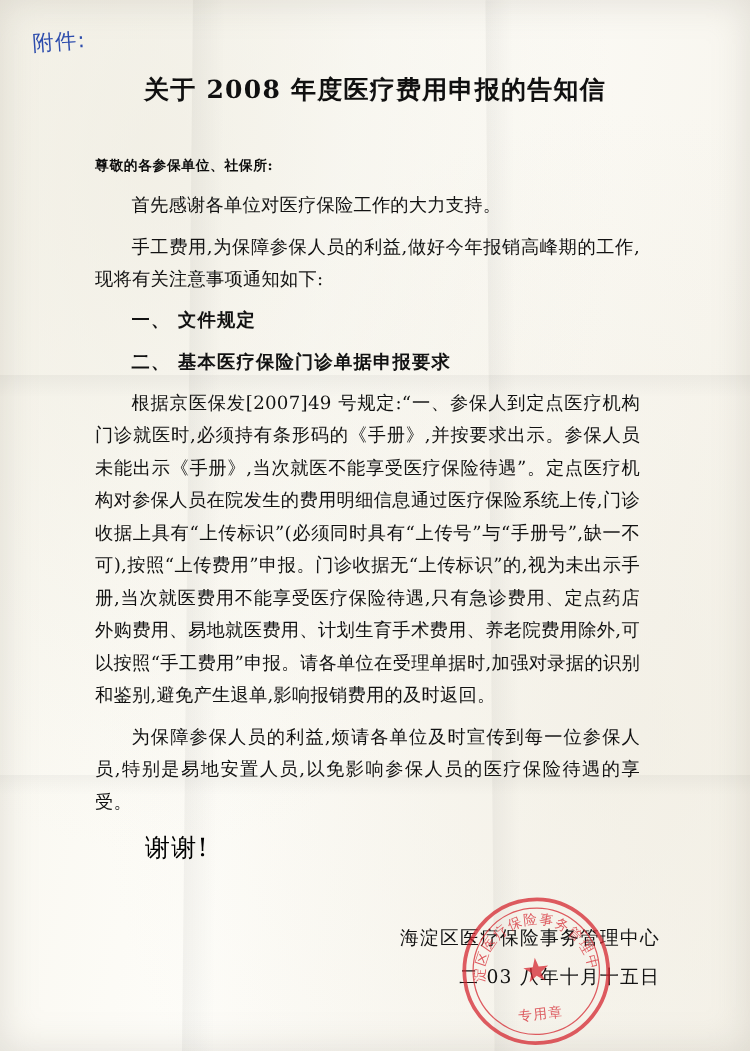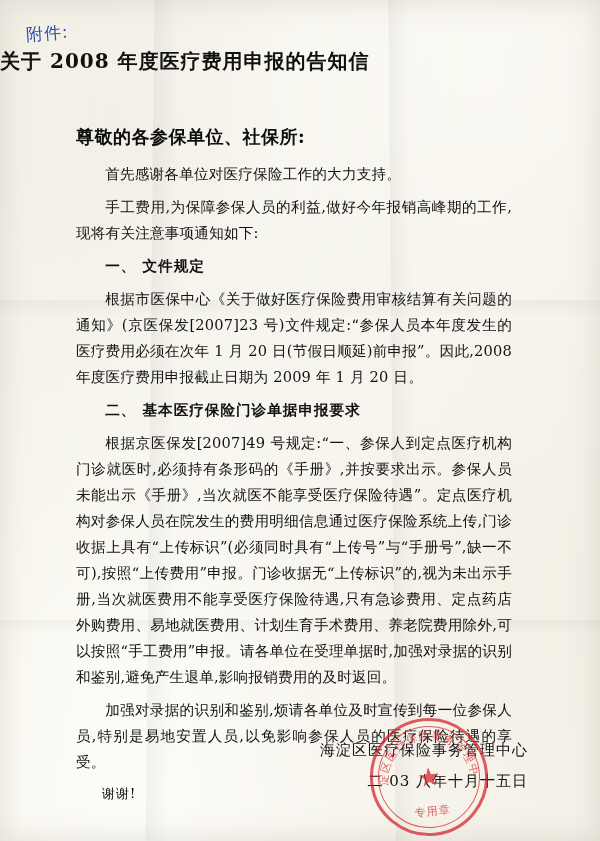--- a/index.html
+++ b/index.html
@@ -52,37 +52,38 @@
     font-size: 17px;
     color: #1d3fa8;
     letter-spacing: 1px;
     transform: rotate(-4deg);
     opacity: 0.92;
   }
 
   .doc-title {
     position: absolute;
     left: 0;
-    top: 48px;
+    top: 58px;
     width: 600px;
+    text-align: center;
     font-size: 20px;
     font-weight: bold;
     letter-spacing: 1px;
     color: #101010;
   }
 
   .body-wrap {
     position: absolute;
     left: 76px;
     top: 125px;
     width: 452px;
   }
 
   .salutation {
-    font-size: 18px;
+    font-size: 11px;
     font-weight: bold;
     letter-spacing: 0.5px;
     color: #0d0d0d;
     margin-bottom: 12px;
   }
 
   p.para {
     margin: 0 16px 7px 0;
     font-size: 14.6px;
     line-height: 26px;
@@ -94,21 +95,21 @@
   p.indent { text-indent: 2em; }
   p.heading {
     font-weight: bold;
     text-indent: 2em;
     letter-spacing: 1px;
   }
 
   .thanks {
     margin-top: 10px;
     text-indent: 2em;
-    font-size: 13px;
+    font-size: 20px;
     letter-spacing: 1px;
   }
 
   .signature {
     position: absolute;
     left: 76px;
     top: 735px;
     width: 452px;
     text-align: right;
     font-size: 15px;
@@ -181,24 +182,23 @@
   <div class="annotation">附件:</div>
 
   <div class="doc-title">关于 2008 年度医疗费用申报的告知信</div>
 
   <div class="body-wrap">
     <div class="salutation">尊敬的各参保单位、社保所:</div>
 
     <p class="para indent">首先感谢各单位对医疗保险工作的大力支持。</p>
     <p class="para indent">手工费用,为保障参保人员的利益,做好今年报销高峰期的工作,现将有关注意事项通知如下:</p>
     <p class="para heading">一、 文件规定</p>
-    <p class="para indent">根据市医保中心《关于做好医疗保险费用审核结算有关问题的通知》(京医保发[2007]23 号)文件规定:“参保人员本年度发生的医疗费用必须在次年 1 月 20 日(节假日顺延)前申报”。因此,2008 年度医疗费用申报截止日期为 2009 年 1 月 20 日。</p>
     <p class="para heading">二、 基本医疗保险门诊单据申报要求</p>
     <p class="para indent">根据京医保发[2007]49 号规定:“一、参保人到定点医疗机构门诊就医时,必须持有条形码的《手册》,并按要求出示。参保人员未能出示《手册》,当次就医不能享受医疗保险待遇”。定点医疗机构对参保人员在院发生的费用明细信息通过医疗保险系统上传,门诊收据上具有“上传标识”(必须同时具有“上传号”与“手册号”,缺一不可),按照“上传费用”申报。门诊收据无“上传标识”的,视为未出示手册,当次就医费用不能享受医疗保险待遇,只有急诊费用、定点药店外购费用、易地就医费用、计划生育手术费用、养老院费用除外,可以按照“手工费用”申报。请各单位在受理单据时,加强对录据的识别和鉴别,避免产生退单,影响报销费用的及时返回。</p>
-    <p class="para indent">加强对录据的识别和鉴别,烦请各单位及时宣传到每一位参保人员,特别是易地安置人员,以免影响参保人员的医疗保险待遇的享受。</p>
+    <p class="para indent">为保障参保人员的利益,烦请各单位及时宣传到每一位参保人员,特别是易地安置人员,以免影响参保人员的医疗保险待遇的享受。</p>
 
     <div class="thanks">谢谢!</div>
   </div>
 
   <div class="signature">
     <div>海淀区医疗保险事务管理中心</div>
     <div>二 03 八年十月十五日</div>
   </div>
 
   <div class="stamp">

